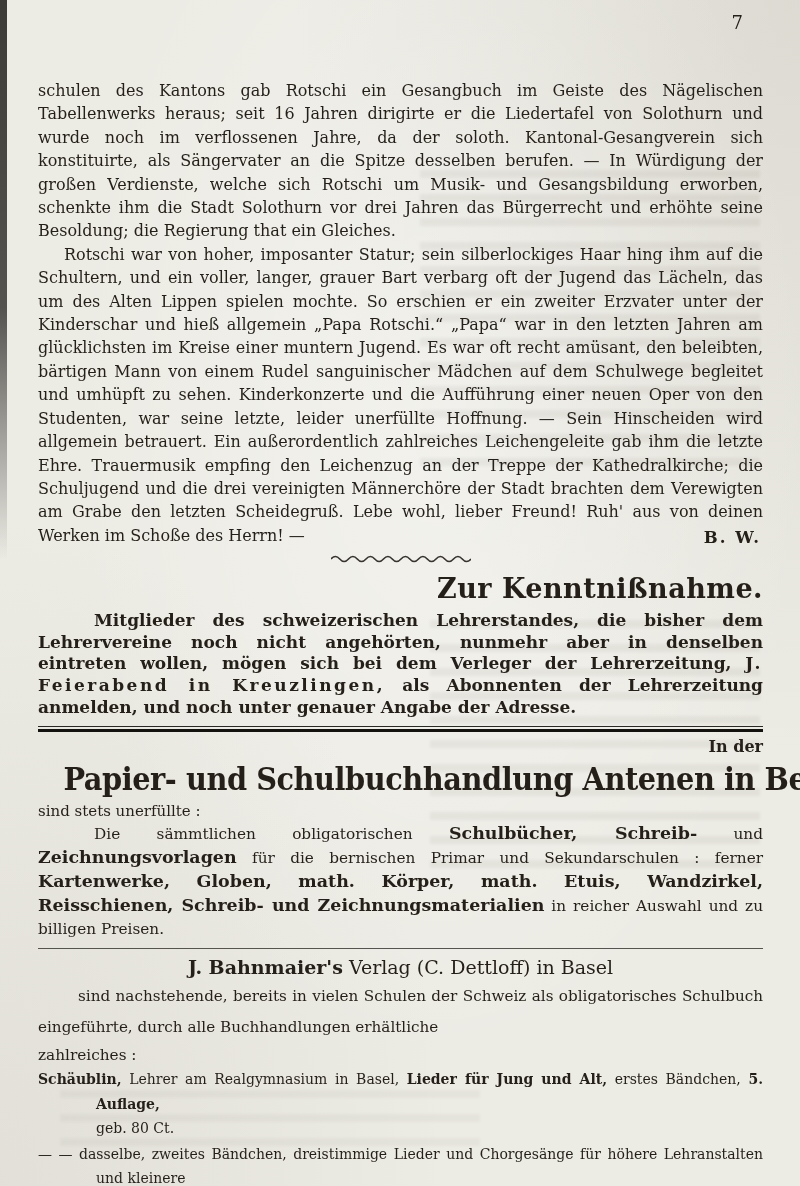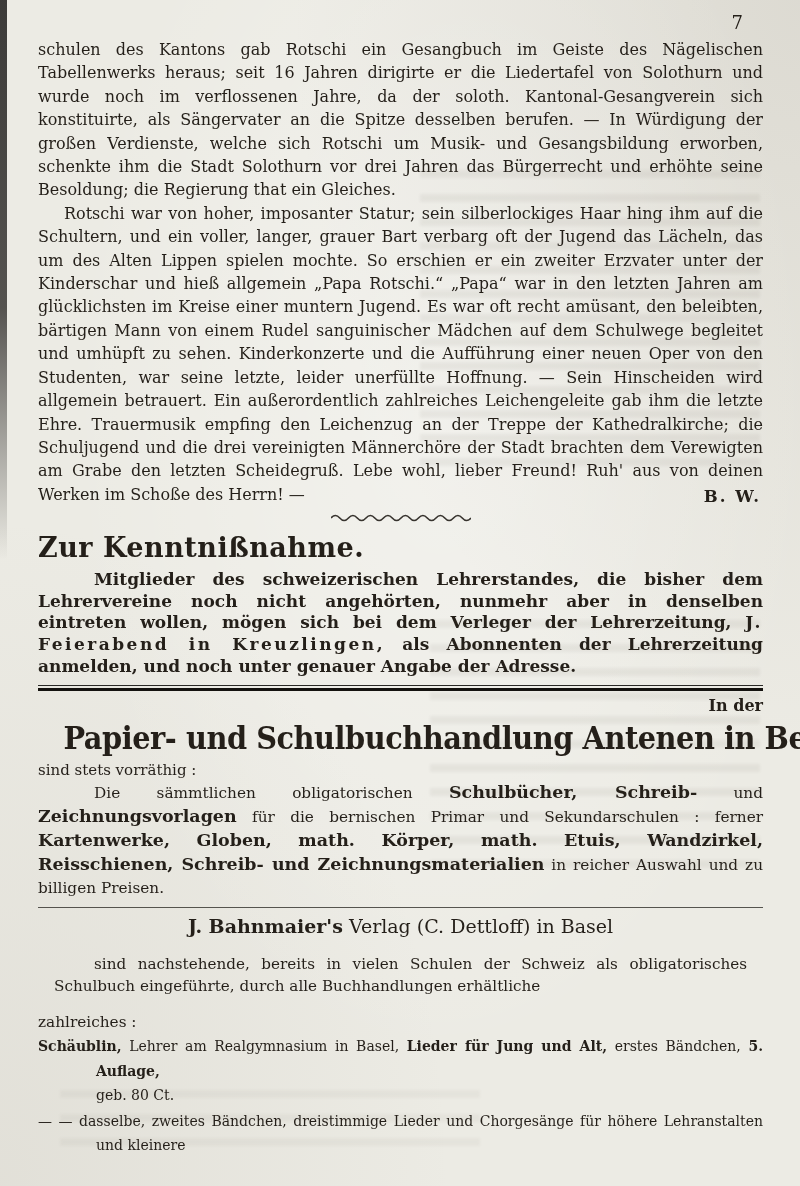--- a/index.html
+++ b/index.html
@@ -19,49 +19,49 @@
     background:linear-gradient(to bottom,#1d1c1a 0%,#3a3835 55%,rgba(90,86,80,0) 100%);
     opacity:.85;
   }
   .bleed{position:absolute;pointer-events:none;opacity:.055;filter:blur(1.5px);
     background:repeating-linear-gradient(to bottom,#40362a 0 8px,transparent 8px 24px);}
   .bleed.b1{left:420px;top:170px;width:340px;height:300px;}
   .bleed.b2{left:430px;top:620px;width:330px;height:260px;}
   .bleed.b3{left:60px;top:1090px;width:420px;height:60px;opacity:.04;}
   .page-number{position:absolute;top:12px;right:56px;font-size:18px;letter-spacing:1px;}
 
-  .article{margin-top:24px;}
+  .article{margin-top:65px;}
   .article p{margin:0;text-align:justify;font-size:16px;line-height:23.4px;}
   .article .p2{text-indent:26px;}
   .p2wrap{position:relative;}
   .signature{position:absolute;right:2px;bottom:0;font-size:16.5px;font-weight:bold;letter-spacing:2px;text-align:center;}
 
   .wavy{text-align:center;margin:7px 0 0;line-height:0;}
   .wavy svg{display:inline-block;}
 
-  .notice-heading{text-align:left;font-size:27px;font-weight:bold;margin:9px 0 6px;letter-spacing:.5px;}
+  .notice-heading{text-align:right;font-size:27px;font-weight:bold;margin:9px 0 6px;letter-spacing:.5px;}
   .notice-body{font-weight:bold;font-size:17px;line-height:21.6px;text-align:justify;text-indent:56px;margin:0;}
   .sp{letter-spacing:2.5px;}
 
   .double-rule{margin-top:8px;border-top:1.2px solid #2a2926;border-bottom:3.6px solid #14120f;height:2.2px;}
 
   .ad-intro{text-align:right;font-weight:bold;font-size:16px;margin-top:5px;}
   .ad-title{
     text-align:center;font-size:31px;font-weight:bold;margin:1px 0 0;white-space:nowrap;
     transform:scaleX(.93);transform-origin:50% 50%;letter-spacing:-.5px;line-height:44px;
   }
   .ad-availability{font-size:15px;margin-top:1px;}
   .ad-body{font-size:15.3px;line-height:23px;text-align:justify;text-indent:56px;margin:2px 0 0;}
   .ad-body .b{font-size:1.14em;}
 
   .thin-rule{border-top:1.4px solid #3b3934;margin-top:7px;opacity:.85;}
 
   .publisher-line{text-align:center;font-size:19px;font-weight:normal;margin:7px 0 3px;}
   .publisher-line .b{font-weight:bold;margin-top:24px;}
-  .publisher-intro{font-size:15.2px;line-height:22px;text-align:justify;text-indent:40px;margin:16px;}
+  .publisher-intro{font-size:15.2px;line-height:31px;text-align:justify;text-indent:40px;margin:0;}
   .booklet-title{text-align:center;font-size:26px;font-weight:bold;margin:9px 0 4px;letter-spacing:.5px;}
   .published-label{font-size:15.3px;margin:3px 0 3px;}
 
   .book-list p{font-size:14px;line-height:24.4px;margin:0 0 1px;padding-left:58px;text-indent:-58px;text-align:justify;}
   .b{font-weight:bold;}
 </style>
 </head>
 <body>
 
 <div class="page">
@@ -89,21 +89,21 @@
   <div class="notice">
     <h2 class="notice-heading">Zur Kenntnißnahme.</h2>
     <p class="notice-body"><span>Mitglieder des schweizerischen Lehrerstandes, die bisher dem Lehrervereine noch nicht angehörten, nunmehr aber in denselben eintreten wollen, mögen sich bei dem Verleger der Lehrerzeitung, </span><span class="sp">J. Feierabend in Kreuzlingen,</span><span> als Abonnenten der Lehrerzeitung anmelden, und noch unter genauer Angabe der Adresse.</span></p>
   </div>
 
   <div class="double-rule"></div>
 
   <div class="ad-bern">
     <div class="ad-intro">In der</div>
     <h1 class="ad-title">Papier- und Schulbuchhandlung Antenen in Bern</h1>
-    <div class="ad-availability">sind stets vorräthig :</div>
+    <div class="ad-availability">sind stets unerfüllte :</div>
     <p class="ad-body"><span>Die sämmtlichen obligatorischen </span><span class="b">Schulbücher, Schreib-</span><span> und </span><span class="b">Zeichnungsvorlagen</span><span> für die bernischen Primar und Sekundarschulen : ferner </span><span class="b">Kartenwerke, Globen, math. Körper, math. Etuis, Wandzirkel, Reisschienen, Schreib- und Zeichnungsmaterialien</span><span> in reicher Auswahl und zu billigen Preisen.</span></p>
   </div>
 
   <div class="thin-rule"></div>
 
   <div class="ad-basel">
     <h3 class="publisher-line"><span class="b">J. Bahnmaier's</span><span> Verlag (C. Dettloff) in Basel</span></h3>
     <p class="publisher-intro">sind nachstehende, bereits in vielen Schulen der Schweiz als obligatorisches Schulbuch eingeführte, durch alle Buchhandlungen erhältliche</p>
     <div class="published-label">zahlreiches :</div>
     <div class="book-list">

